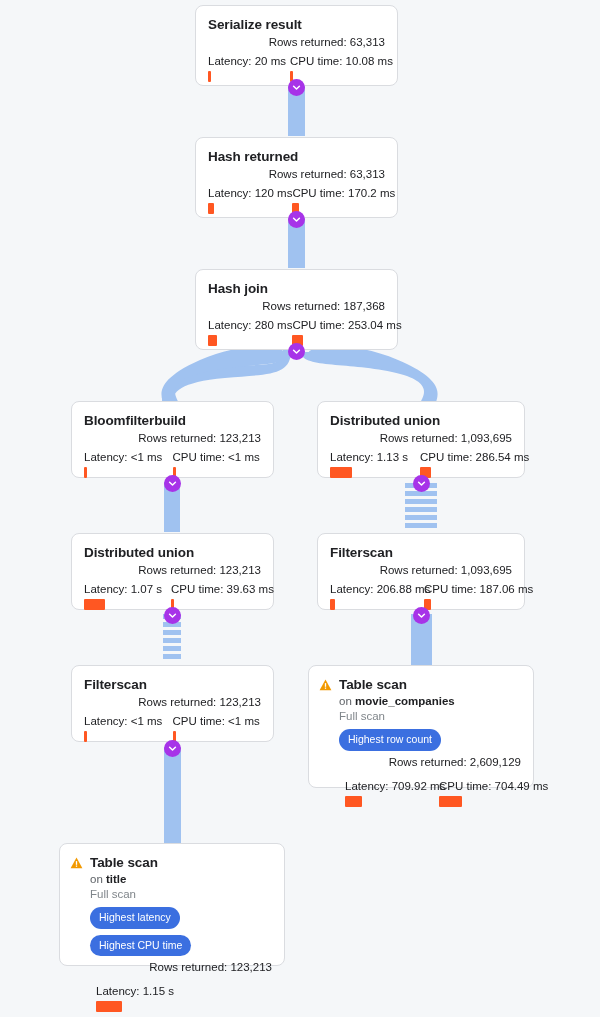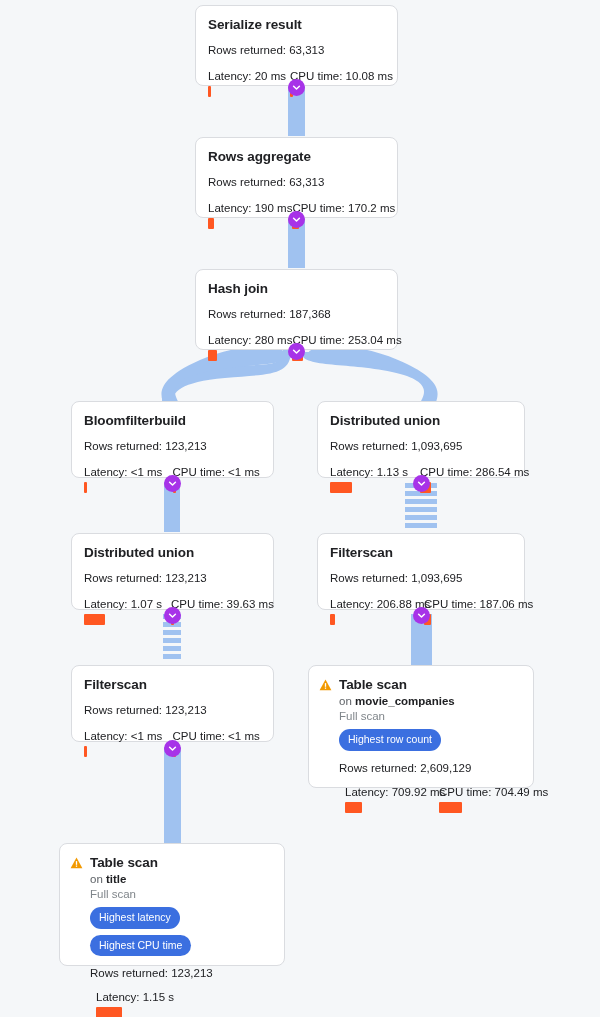--- a/index.html
+++ b/index.html
@@ -89,25 +89,26 @@
     font-size: 10.5px;
     line-height: 1;
     padding: 5px 9px 6px 9px;
     border-radius: 11px;
     white-space: nowrap;
   }
   .rows {
     font-size: 11.5px;
     color: #202124;
     line-height: 15px;
-    margin-top: 10px;
+    margin-top: 2px;
+    text-align: right;
   }
   .metrics {
     display: flex;
-    margin-top: 11px;
+    margin-top: 4px;
   }
   .metric {
     box-sizing: border-box;
   }
   .metric-label {
     font-size: 11.5px;
     color: #202124;
     line-height: 14px;
     white-space: nowrap;
   }
@@ -240,27 +241,27 @@
       <div class="metric" style="width:95px;">
         <div class="metric-label">CPU time: 10.08 ms</div>
         <div class="metric-bar" style="width:3px;"></div>
       </div>
     </div>
   </div>
 
   <div class="node" style="left:195px; top:137px; width:203px; height:81px;">
     <div class="node-head">
       <div class="node-body">
-        <div class="node-title">Rows aggregate</div>
+        <div class="node-title">Hash returned</div>
         <div class="rows">Rows returned: 63,313</div>
       </div>
     </div>
     <div class="metrics">
       <div class="metric" style="width:95px;">
-        <div class="metric-label">Latency: 190 ms</div>
+        <div class="metric-label">Latency: 120 ms</div>
         <div class="metric-bar" style="width:6px;"></div>
       </div>
       <div class="metric" style="width:95px;">
         <div class="metric-label">CPU time: 170.2 ms</div>
         <div class="metric-bar" style="width:7px;"></div>
       </div>
     </div>
   </div>
 
   <div class="node" style="left:195px; top:269px; width:203px; height:81px;">

